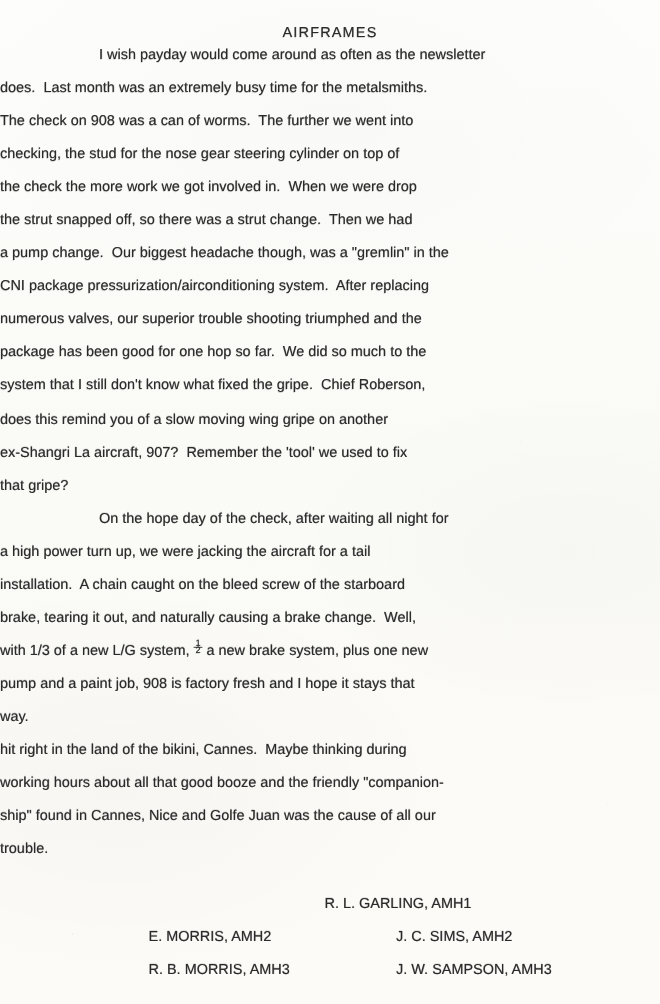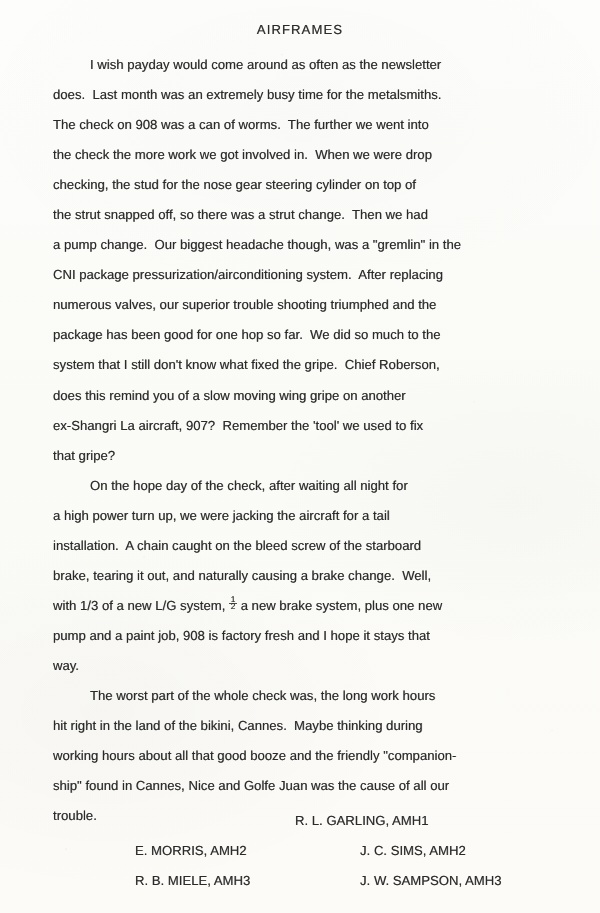--- a/index.html
+++ b/index.html
@@ -51,30 +51,29 @@
     top: 22px;
     left: 0;
     width: 600px;
     text-align: center;
     font-size: 13.1px;
     letter-spacing: 1.1px;
   }
 
   #body-lines {
     position: absolute;
-    top: 50px;
+    top: 35px;
     left: 0;
     width: 600px;
   }
 
   .line {
     position: relative;
     height: 30.05px;
     line-height: 30.05px;
-    padding-left: 53px;
   }
   .line.indent {
     padding-left: 90px;
   }
 
   
   .frac {
     display: inline-block;
     position: relative;
     width: 8px;
@@ -142,54 +141,53 @@
 <body>
 
 <div id="page">
 
   <div id="title" class="tw">AIRFRAMES</div>
 
   <div id="body-lines">
       <div class="tw line indent">I wish payday would come around as often as the newsletter</div>
       <div class="tw line">does.  Last month was an extremely busy time for the metalsmiths.</div>
       <div class="tw line">The check on 908 was a can of worms.  The further we went into</div>
+      <div class="tw line">checking, the stud for the nose gear steering cylinder on top of</div>
       <div class="tw line">the check the more work we got involved in.  When we were drop</div>
-      <div class="tw line">checking, the stud for the nose gear steering cylinder on top of</div>
       <div class="tw line">the strut snapped off, so there was a strut change.  Then we had</div>
       <div class="tw line">a pump change.  Our biggest headache though, was a "gremlin" in the</div>
       <div class="tw line">CNI package pressurization/airconditioning system.  After replacing</div>
       <div class="tw line">numerous valves, our superior trouble shooting triumphed and the</div>
       <div class="tw line">package has been good for one hop so far.  We did so much to the</div>
       <div class="tw line">system that I still don't know what fixed the gripe.  Chief Roberson,</div>
       <div class="tw line">does this remind you of a slow moving wing gripe on another</div>
       <div class="tw line">ex-Shangri La aircraft, 907?  Remember the 'tool' we used to fix</div>
       <div class="tw line">that gripe?</div>
       <div class="tw line indent">On the hope day of the check, after waiting all night for</div>
       <div class="tw line">a high power turn up, we were jacking the aircraft for a tail</div>
       <div class="tw line">installation.  A chain caught on the bleed screw of the starboard</div>
       <div class="tw line">brake, tearing it out, and naturally causing a brake change.  Well,</div>
       <div class="tw line">with 1/3 of a new L/G system, <span class="frac"><span class="num">1</span><span class="bar"></span><span class="den">2</span></span> a new brake system, plus one new</div>
       <div class="tw line">pump and a paint job, 908 is factory fresh and I hope it stays that</div>
       <div class="tw line">way.</div>
-      <div class="tw line indent">The worst part of the whole check was, the long work hours</div>
       <div class="tw line">hit right in the land of the bikini, Cannes.  Maybe thinking during</div>
       <div class="tw line">working hours about all that good booze and the friendly "companion-</div>
       <div class="tw line">ship" found in Cannes, Nice and Golfe Juan was the cause of all our</div>
       <div class="tw line">trouble.</div>
     </div>
 
   <div id="signatures">
       <div class="sig-row lead">
         <span class="tw sig-left"></span>
         <span class="tw sig-right">R. L. GARLING, AMH1</span>
       </div>
       <div class="sig-row">
         <span class="tw sig-left">E. MORRIS, AMH2</span>
         <span class="tw sig-right">J. C. SIMS, AMH2</span>
       </div>
       <div class="sig-row">
-        <span class="tw sig-left">R. B. MIELE, AMH3</span>
+        <span class="tw sig-left">R. B. MORRIS, AMH3</span>
         <span class="tw sig-right">J. W. SAMPSON, AMH3</span>
       </div>
     </div>
 
   <div id="speckle"></div>
 </div>
 
 </body></html>

